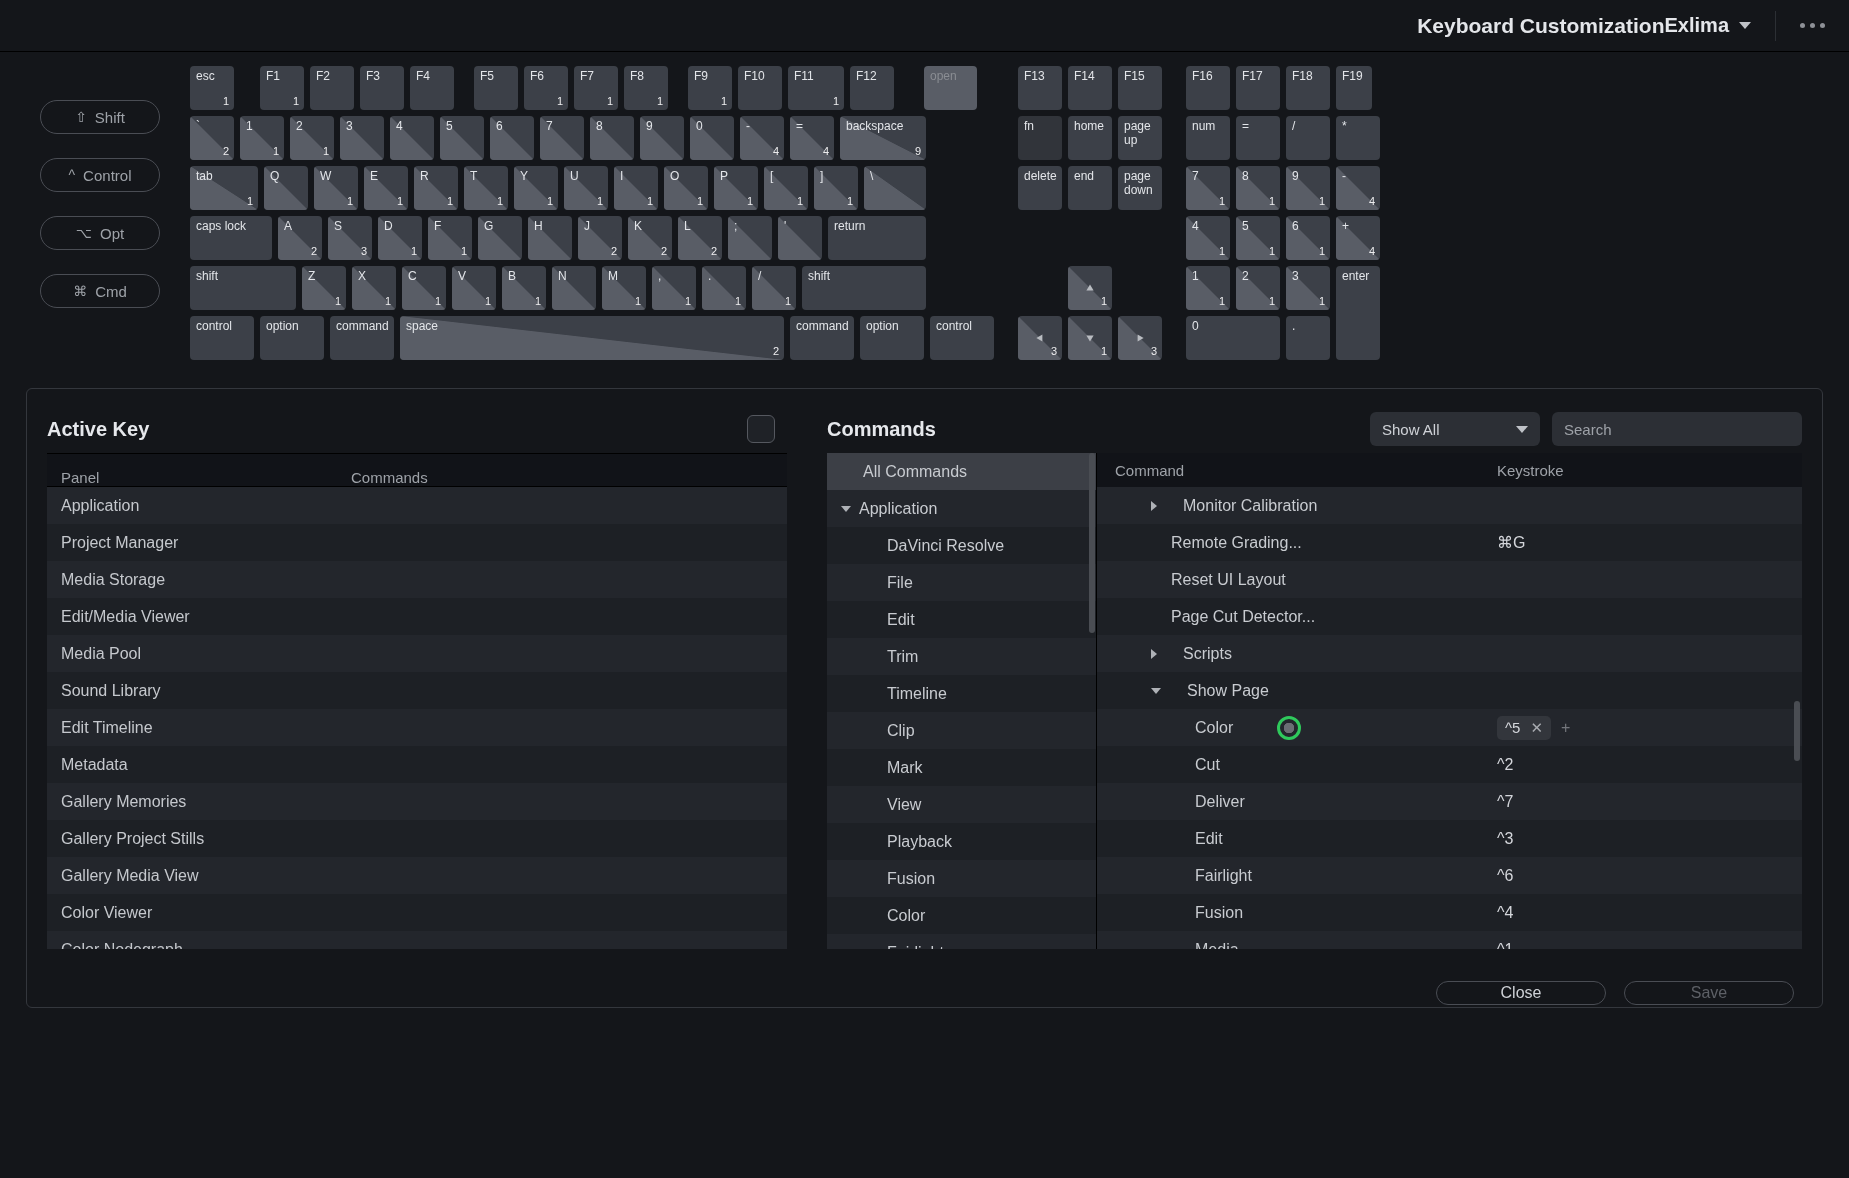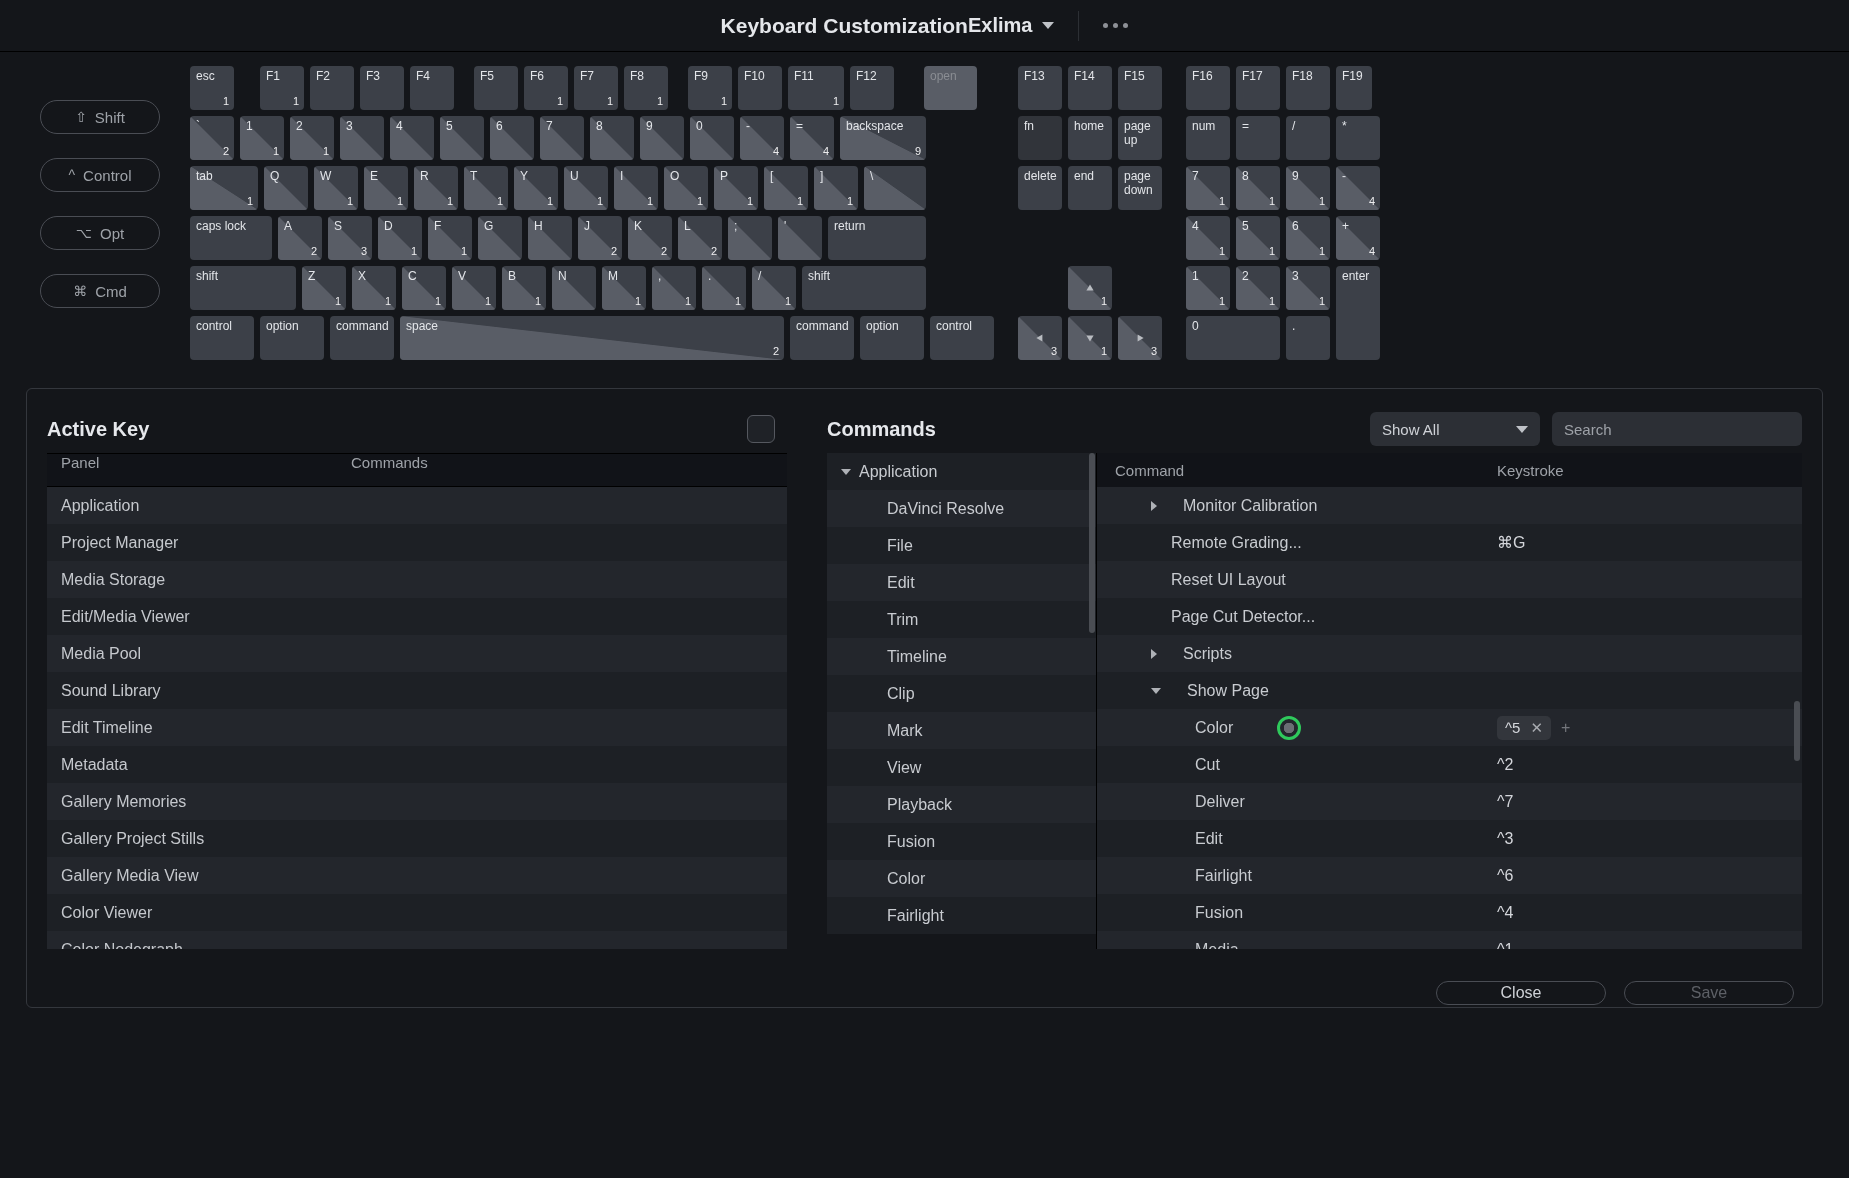--- a/index.html
+++ b/index.html
@@ -13,21 +13,21 @@
     --text-dim:#9ea2a8;
     --text-dim2:#7a7e85;
     --key-dark:#3c4048;
     --key-light:#595d66;
     --accent:#2fc95c;
   }
   *{box-sizing:border-box;font-family:"Segoe UI",Arial,sans-serif}
   html,body{margin:0;padding:0;background:var(--bg);color:var(--text);width:1849px;height:1178px;overflow:hidden}
 
   
-  .titlebar{display:flex;align-items:center;justify-content:center;height:52px;padding:0 24px;border-bottom:1px solid #000}
+  .titlebar{display:flex;align-items:center;justify-content:flex-end;height:52px;padding:0 24px;border-bottom:1px solid #000}
   .titlebar .title{font-size:21px;font-weight:600;color:#e4e6ea}
   .titlebar .right{display:flex;align-items:center;gap:24px}
   .profile{display:flex;align-items:center;gap:10px;font-size:20px;font-weight:600;color:#e4e6ea;cursor:pointer}
   .chev{width:0;height:0;border-left:6px solid transparent;border-right:6px solid transparent;border-top:7px solid #bfc2c7}
   .dots{display:flex;gap:5px}
   .dots span{width:5px;height:5px;border-radius:50%;background:#8e9197}
 
   
   .top{display:flex;gap:30px;padding:14px 22px 18px 40px}
   .modcol{display:flex;flex-direction:column;gap:24px;padding-top:34px}
@@ -55,21 +55,21 @@
   .col{flex:1;display:flex;flex-direction:column;min-width:0}
   .col.left{flex:0 0 740px}
   .colhead{display:flex;align-items:center;justify-content:space-between;height:48px}
   .colhead h3{margin:0;font-size:20px;font-weight:600;color:#e6e8ec}
   .chk{width:28px;height:28px;border:1px solid #55585f;border-radius:6px;background:#1f2227;margin-right:12px}
   .rtools{display:flex;align-items:center;gap:12px}
   .dd{width:170px;height:34px;background:#2c2f35;border-radius:6px;display:flex;align-items:center;justify-content:space-between;padding:0 12px;color:var(--text);font-size:15px;cursor:pointer}
   .search{width:250px;height:34px;background:#2c2f35;border-radius:6px;border:none;color:var(--text);padding:0 12px;font-size:15px}
   .search::placeholder{color:var(--text-dim)}
 
-  .tblhead{display:flex;background:#111318;height:34px;align-items:flex-start;font-size:15px;color:var(--text-dim);border-top:1px solid #000;border-bottom:1px solid #000}
+  .tblhead{display:flex;background:#111318;height:34px;align-items:flex-end;font-size:15px;color:var(--text-dim);border-top:1px solid #000;border-bottom:1px solid #000}
   .tblhead .th{padding:0 14px}
   .list{flex:1;overflow:auto}
   .row{height:37px;display:flex;align-items:center;padding:0 14px;font-size:16px;color:#c5c8cd;cursor:pointer}
   .row:nth-child(odd){background:#23262c}
   .row:nth-child(even){background:#1d2025}
 
   .cmds{display:flex;gap:0;flex:1;min-height:0}
   .tree{width:270px;border-right:1px solid #000;overflow:auto;position:relative}
   .trow{height:37px;display:flex;align-items:center;font-size:16px;color:#c8cbd0;cursor:pointer}
   .trow:nth-child(odd){background:#23262c}
@@ -693,20 +693,23 @@
           <div class="dd">
             <span>Show All</span>
             <span class="chev"></span>
           </div>
           <input class="search" placeholder="Search" style="">
         </div>
       </div>
       <div class="cmds">
         <div class="tree" id="tree">
           <div class="treescroll"></div>
+        <div class="trow sel ind1">
+              <span>All Commands</span>
+            </div>
             <div class="trow ind1">
               <span class="tchev" style="margin-left:-22px;margin-right:8px"></span>
               <span>Application</span>
             </div>
             <div class="trow ind2">
               <span>DaVinci Resolve</span>
             </div>
             <div class="trow ind2">
               <span>File</span>
             </div>

